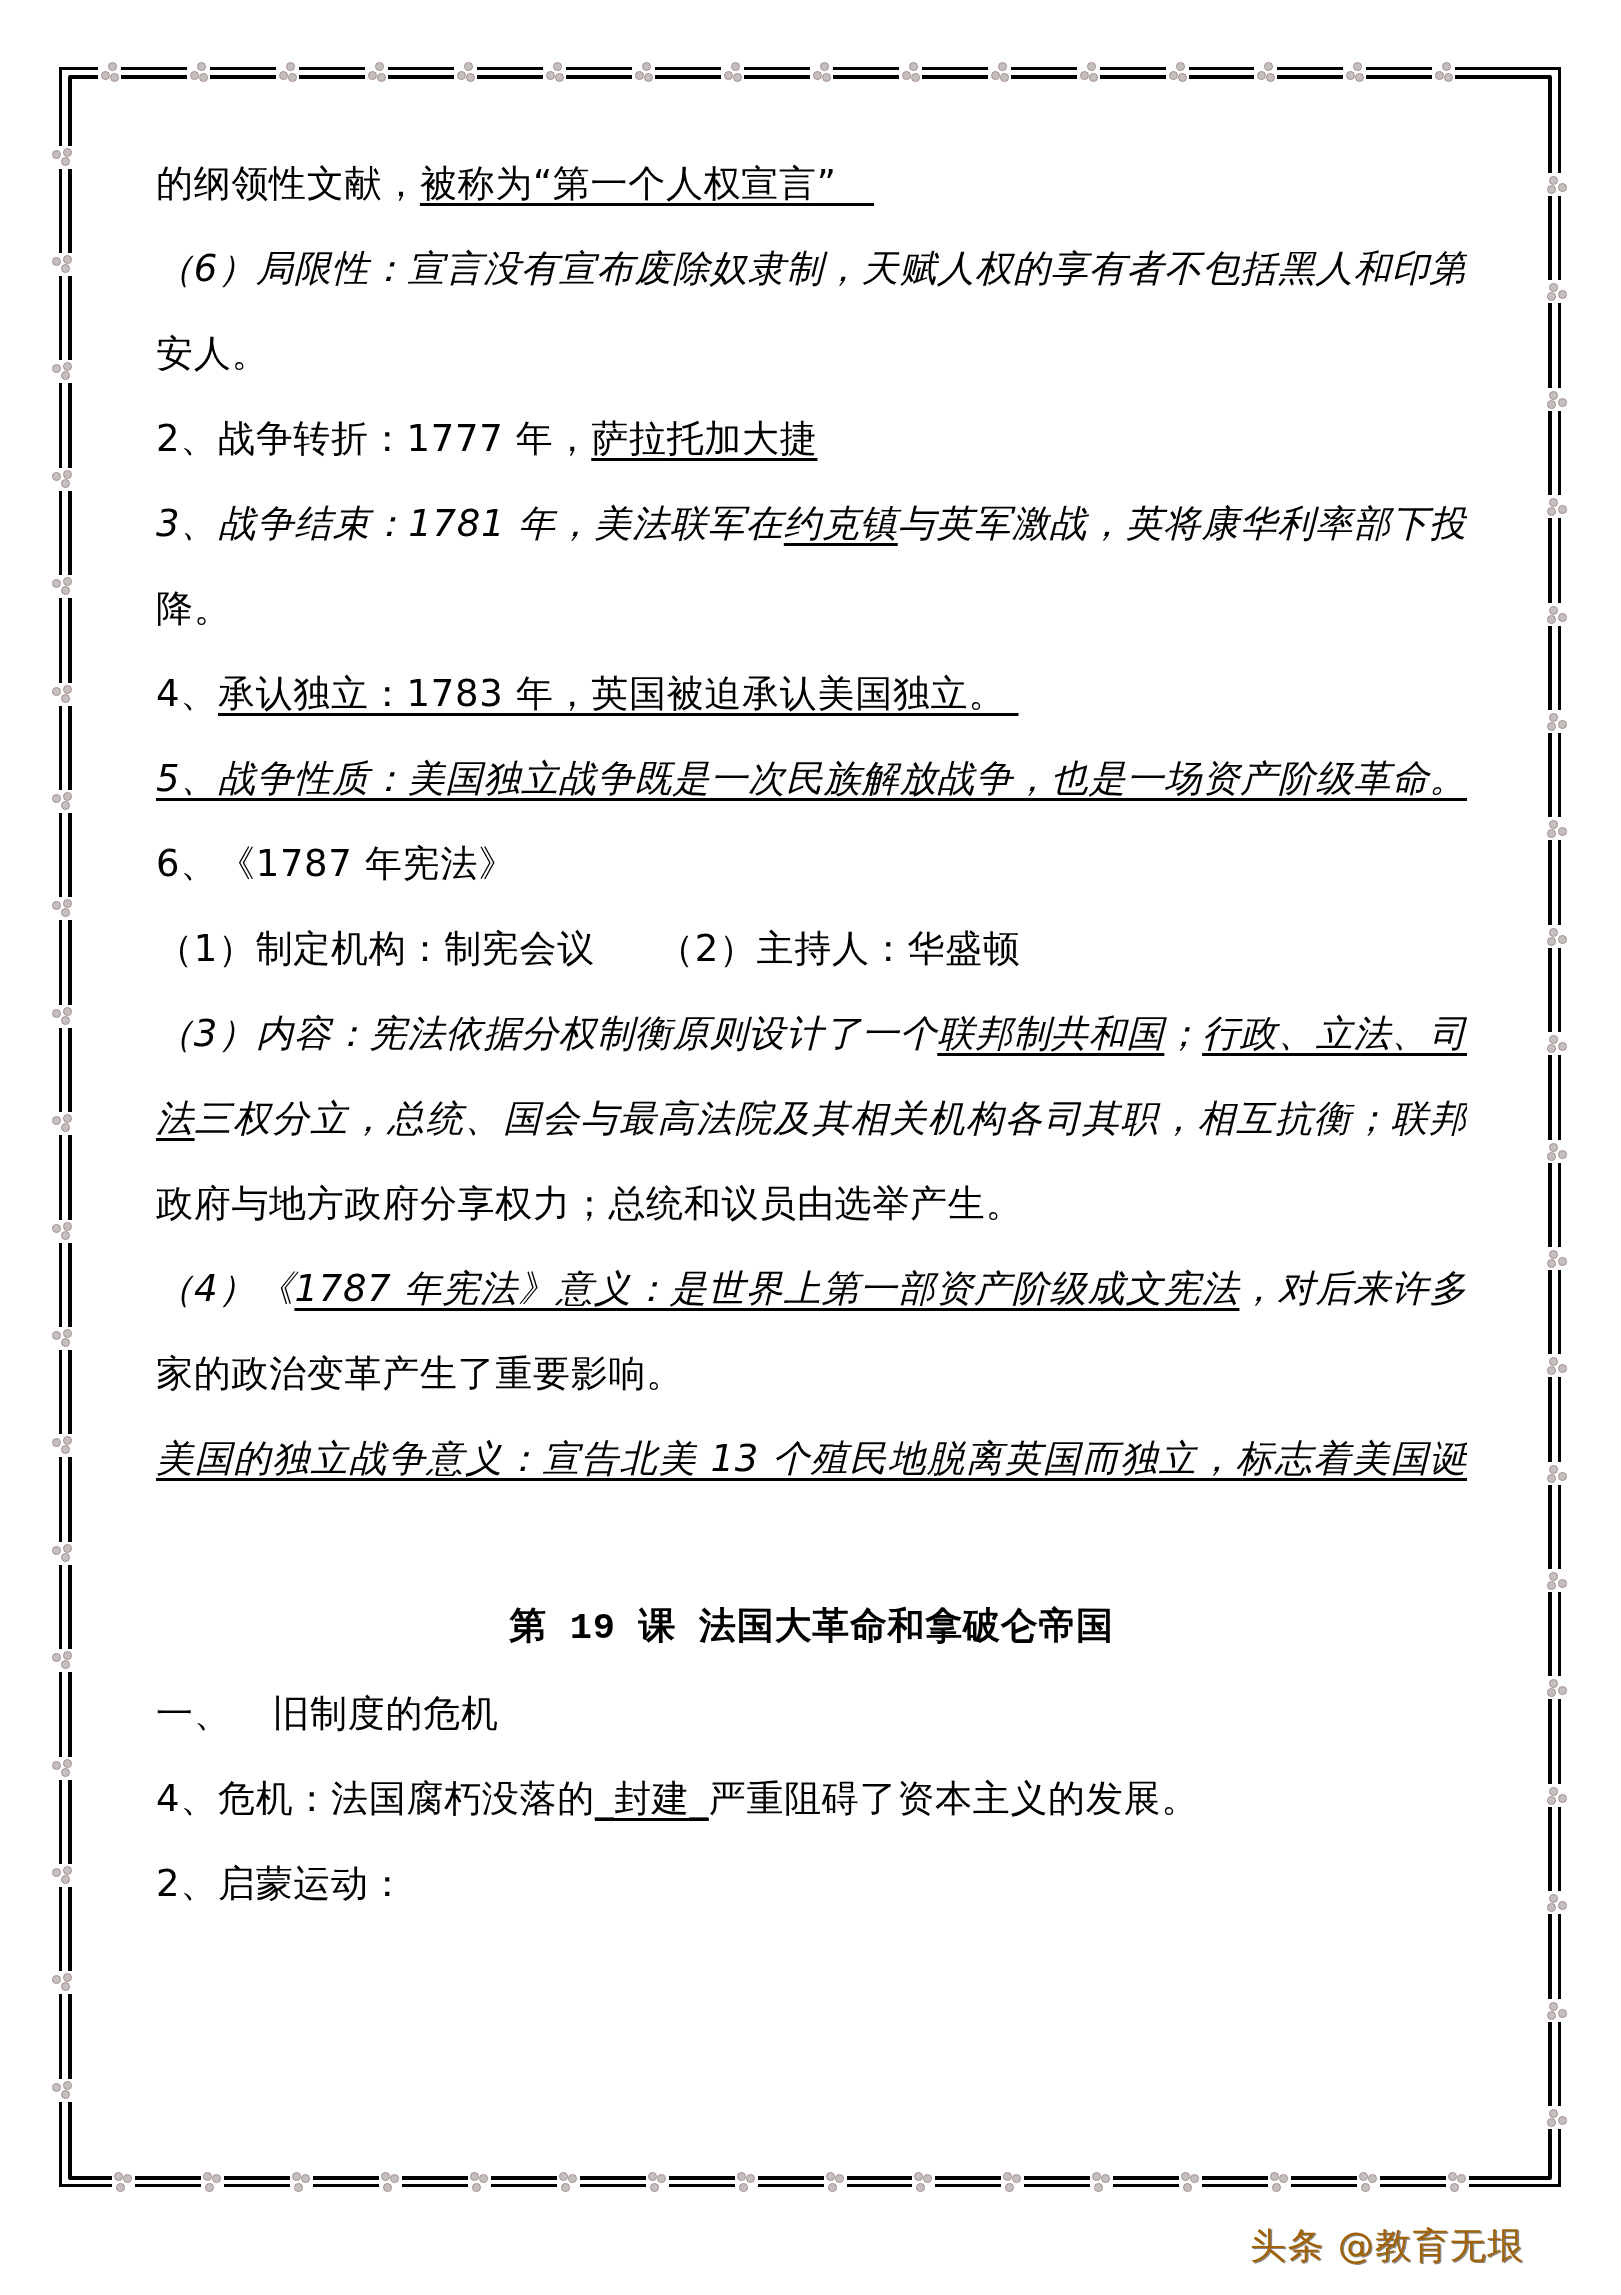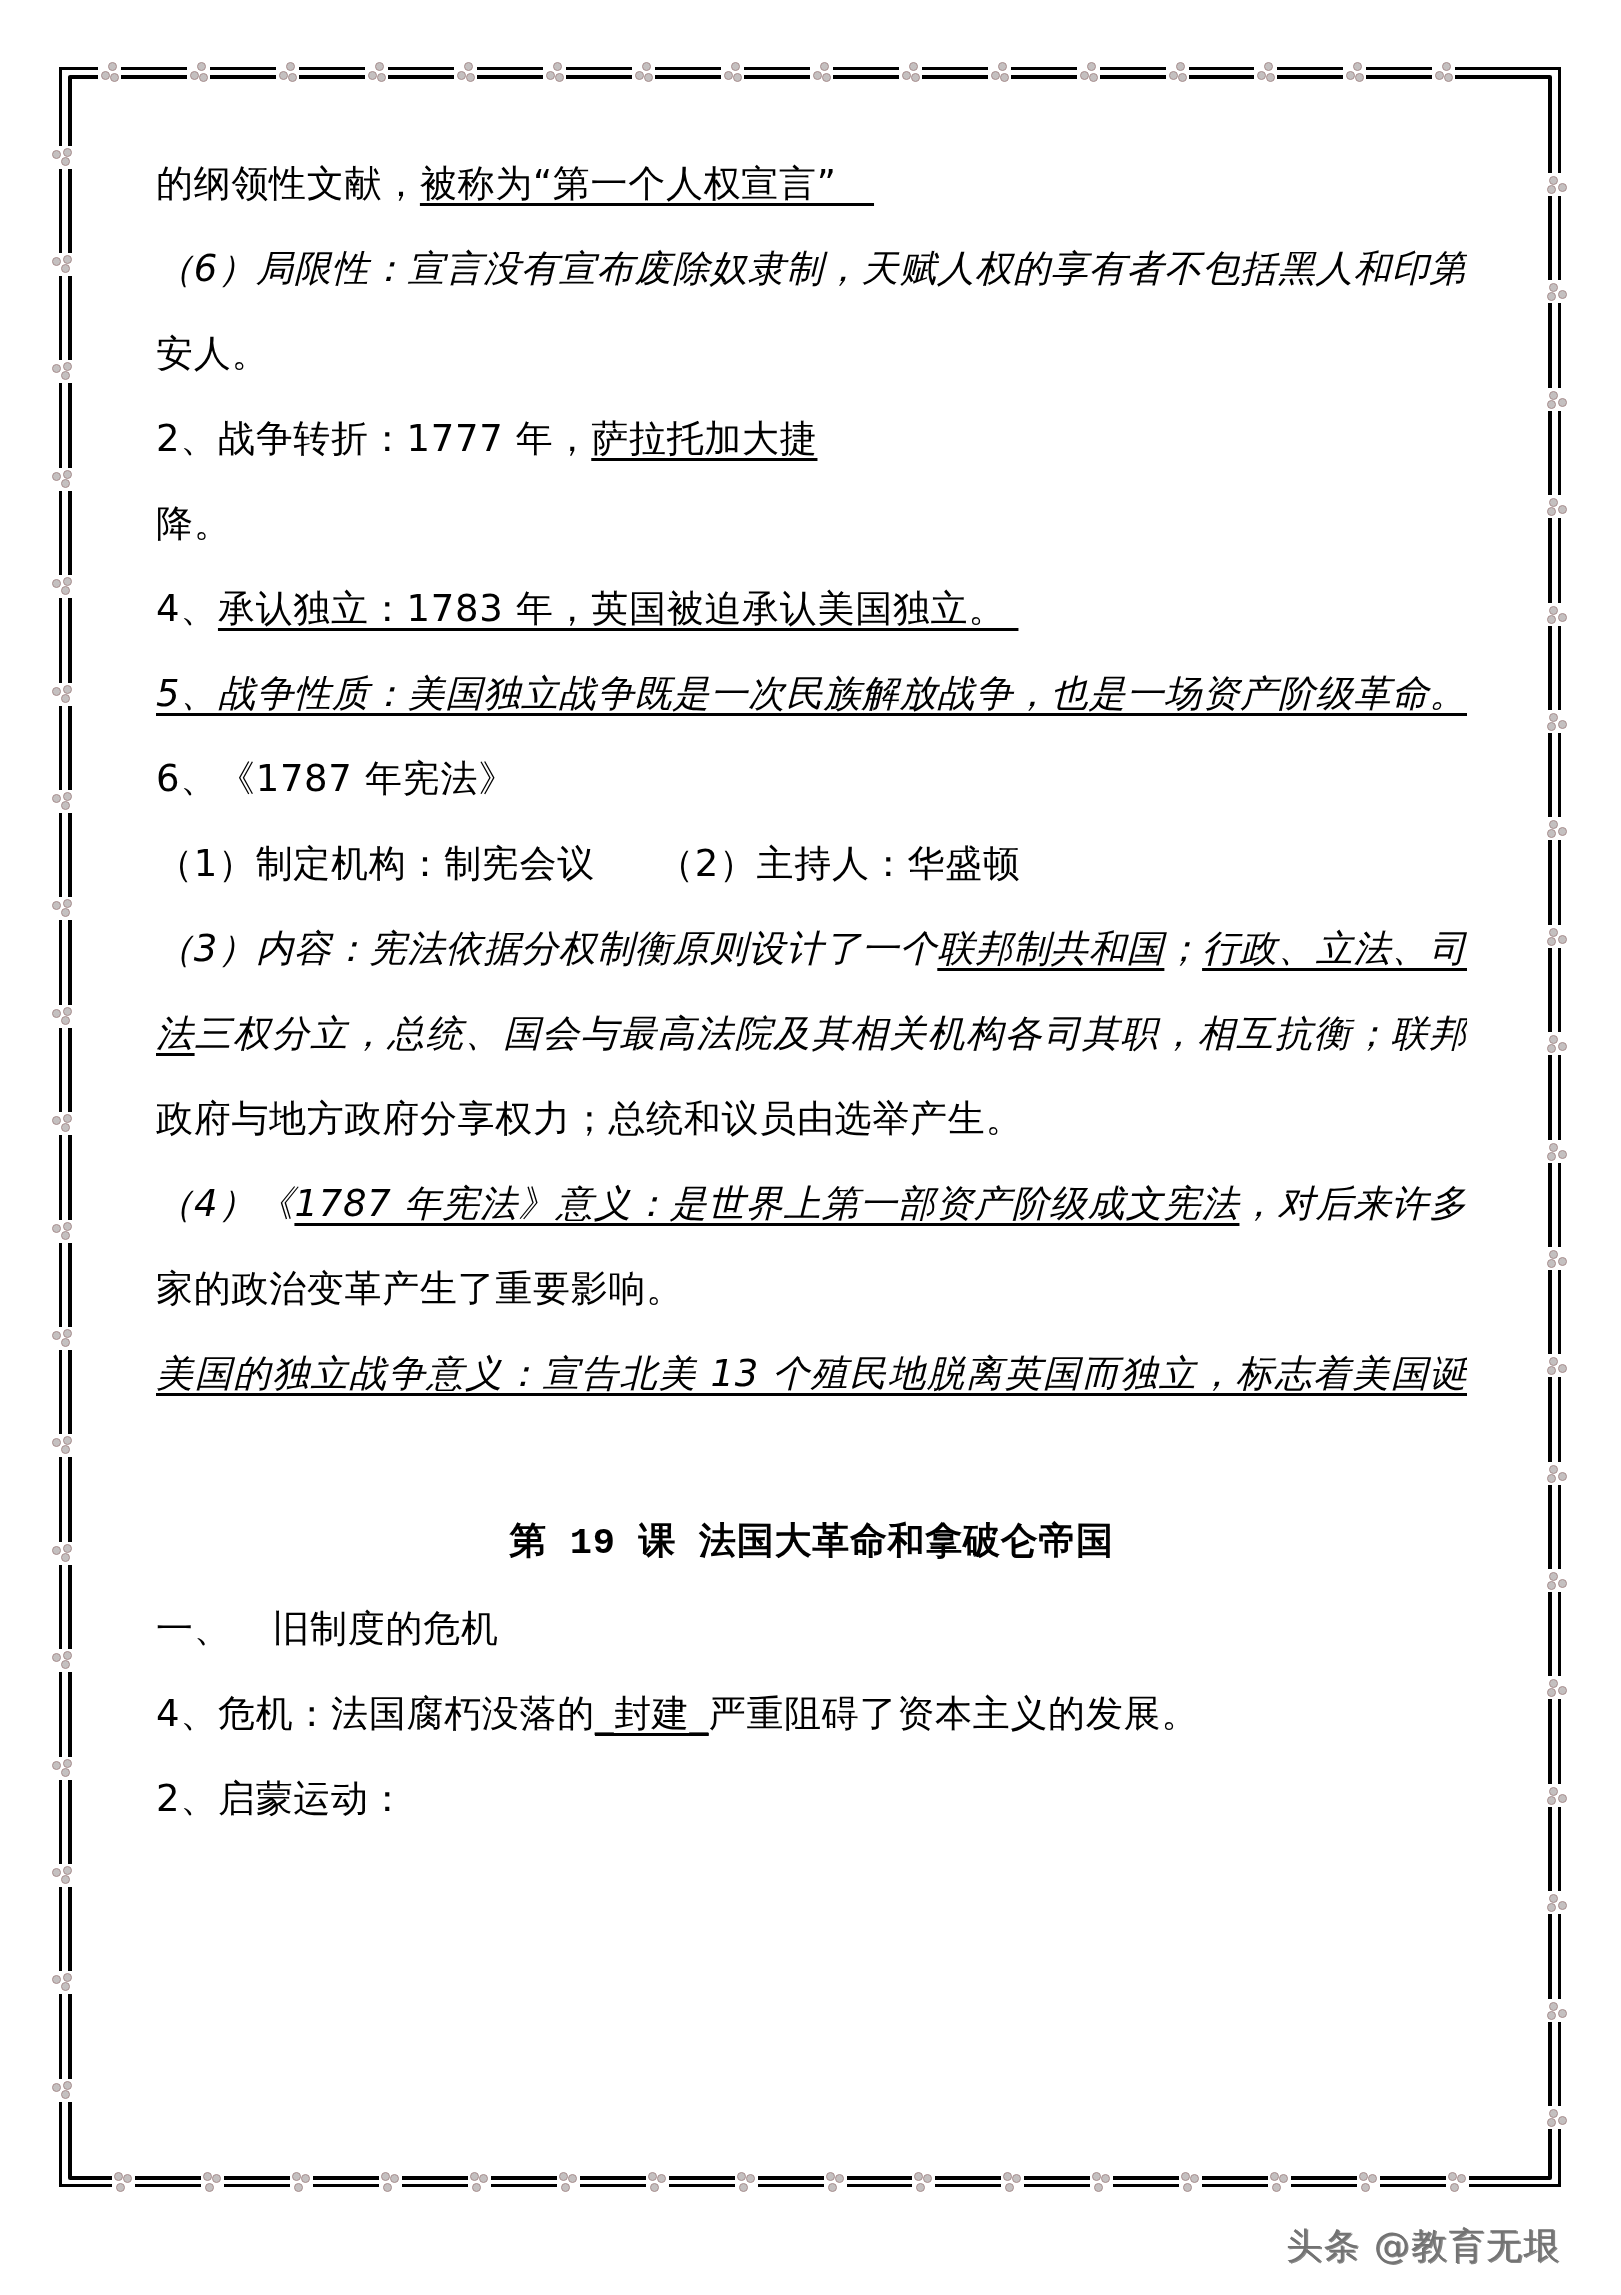--- a/index.html
+++ b/index.html
@@ -19,21 +19,21 @@
   
   .doc { position: absolute; left: 156px; top: 141px; width: 1311px; }
   .line { height: 85px; line-height: 85px; font-size: 37px; white-space: nowrap;
           letter-spacing: 0.7px; }
   .line.j { text-align: justify; text-align-last: justify; white-space: normal;
             overflow: hidden; font-style: italic; }
   .u { text-decoration: underline; text-decoration-thickness: 2.7px; text-underline-offset: 6.8px; }
   .title { text-align: center; font-weight: bold; font-family: Liberation Mono, monospace; }
   .gap { display: inline-block; width: 62px; }
   .gap-s { display: inline-block; width: 41px; }
-  .watermark { position: absolute; left: 1286px; top: 2222px; font-size: 36px; color: #737373;
+  .watermark { position: absolute; left: 1250px; top: 2222px; font-size: 36px; color: #a16207;
                letter-spacing: 1.4px;
                text-shadow: 1.4px 1.4px 0 #888, -0.7px -0.7px 0 #fff; }
 </style>
 </head>
 <body>
 
 <div class="frame-outer"></div>
 <div class="frame-inner"></div>
 <div id="dot-layer">
     <div class="cluster" style="left: 98px; top: 61px; transform: rotate(0deg);">
@@ -399,20 +399,23 @@
   </div>
 
   <div class="line">
     <span>安人。</span>
   </div>
 
   <div class="line">
     <span>2、战争转折：1777 年，</span><span class="u">萨拉托加大捷</span>
   </div>
 
+  <div class="line j">
+    <span>3、战争结束：1781 年，美法联军在</span><span class="u">约克镇</span><span>与英军激战，英将康华利率部下投</span>
+  </div>
 
   <div class="line">
     <span>降。</span>
   </div>
 
   <div class="line">
     <span>4、</span><span class="u" style="white-space:pre">承认独立：1783 年，英国被迫承认美国独立。 </span>
   </div>
 
   <div class="line j u">

